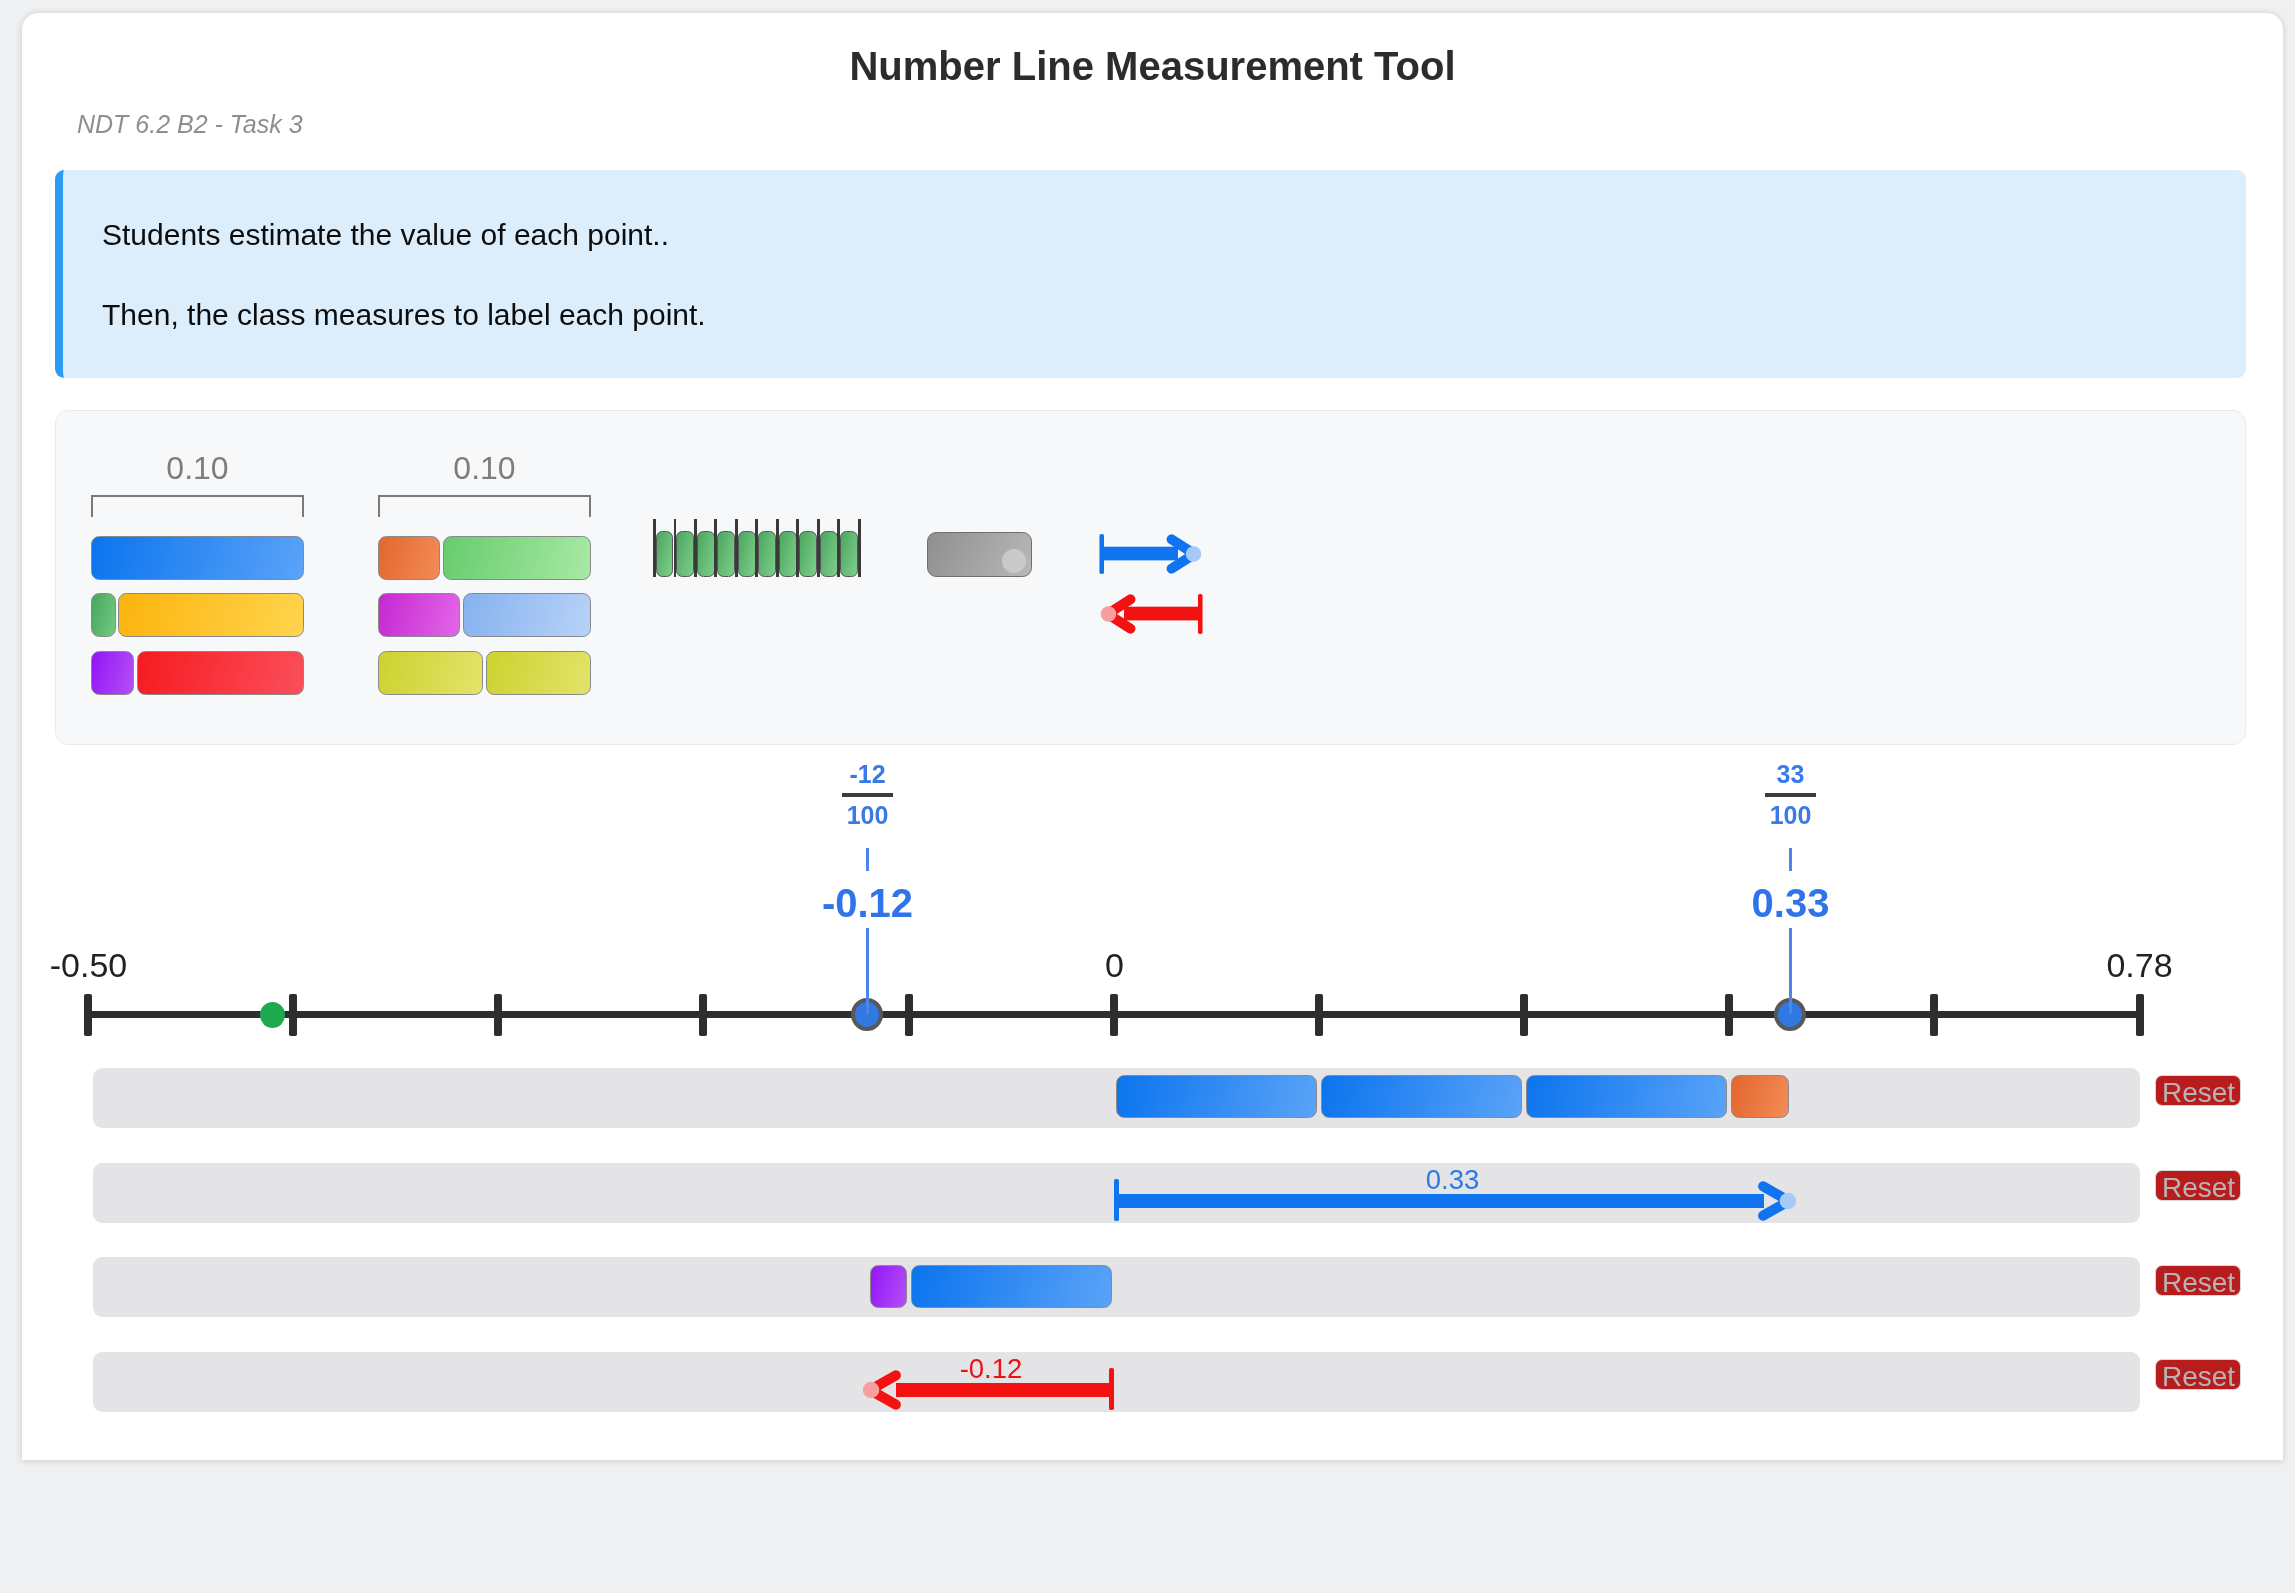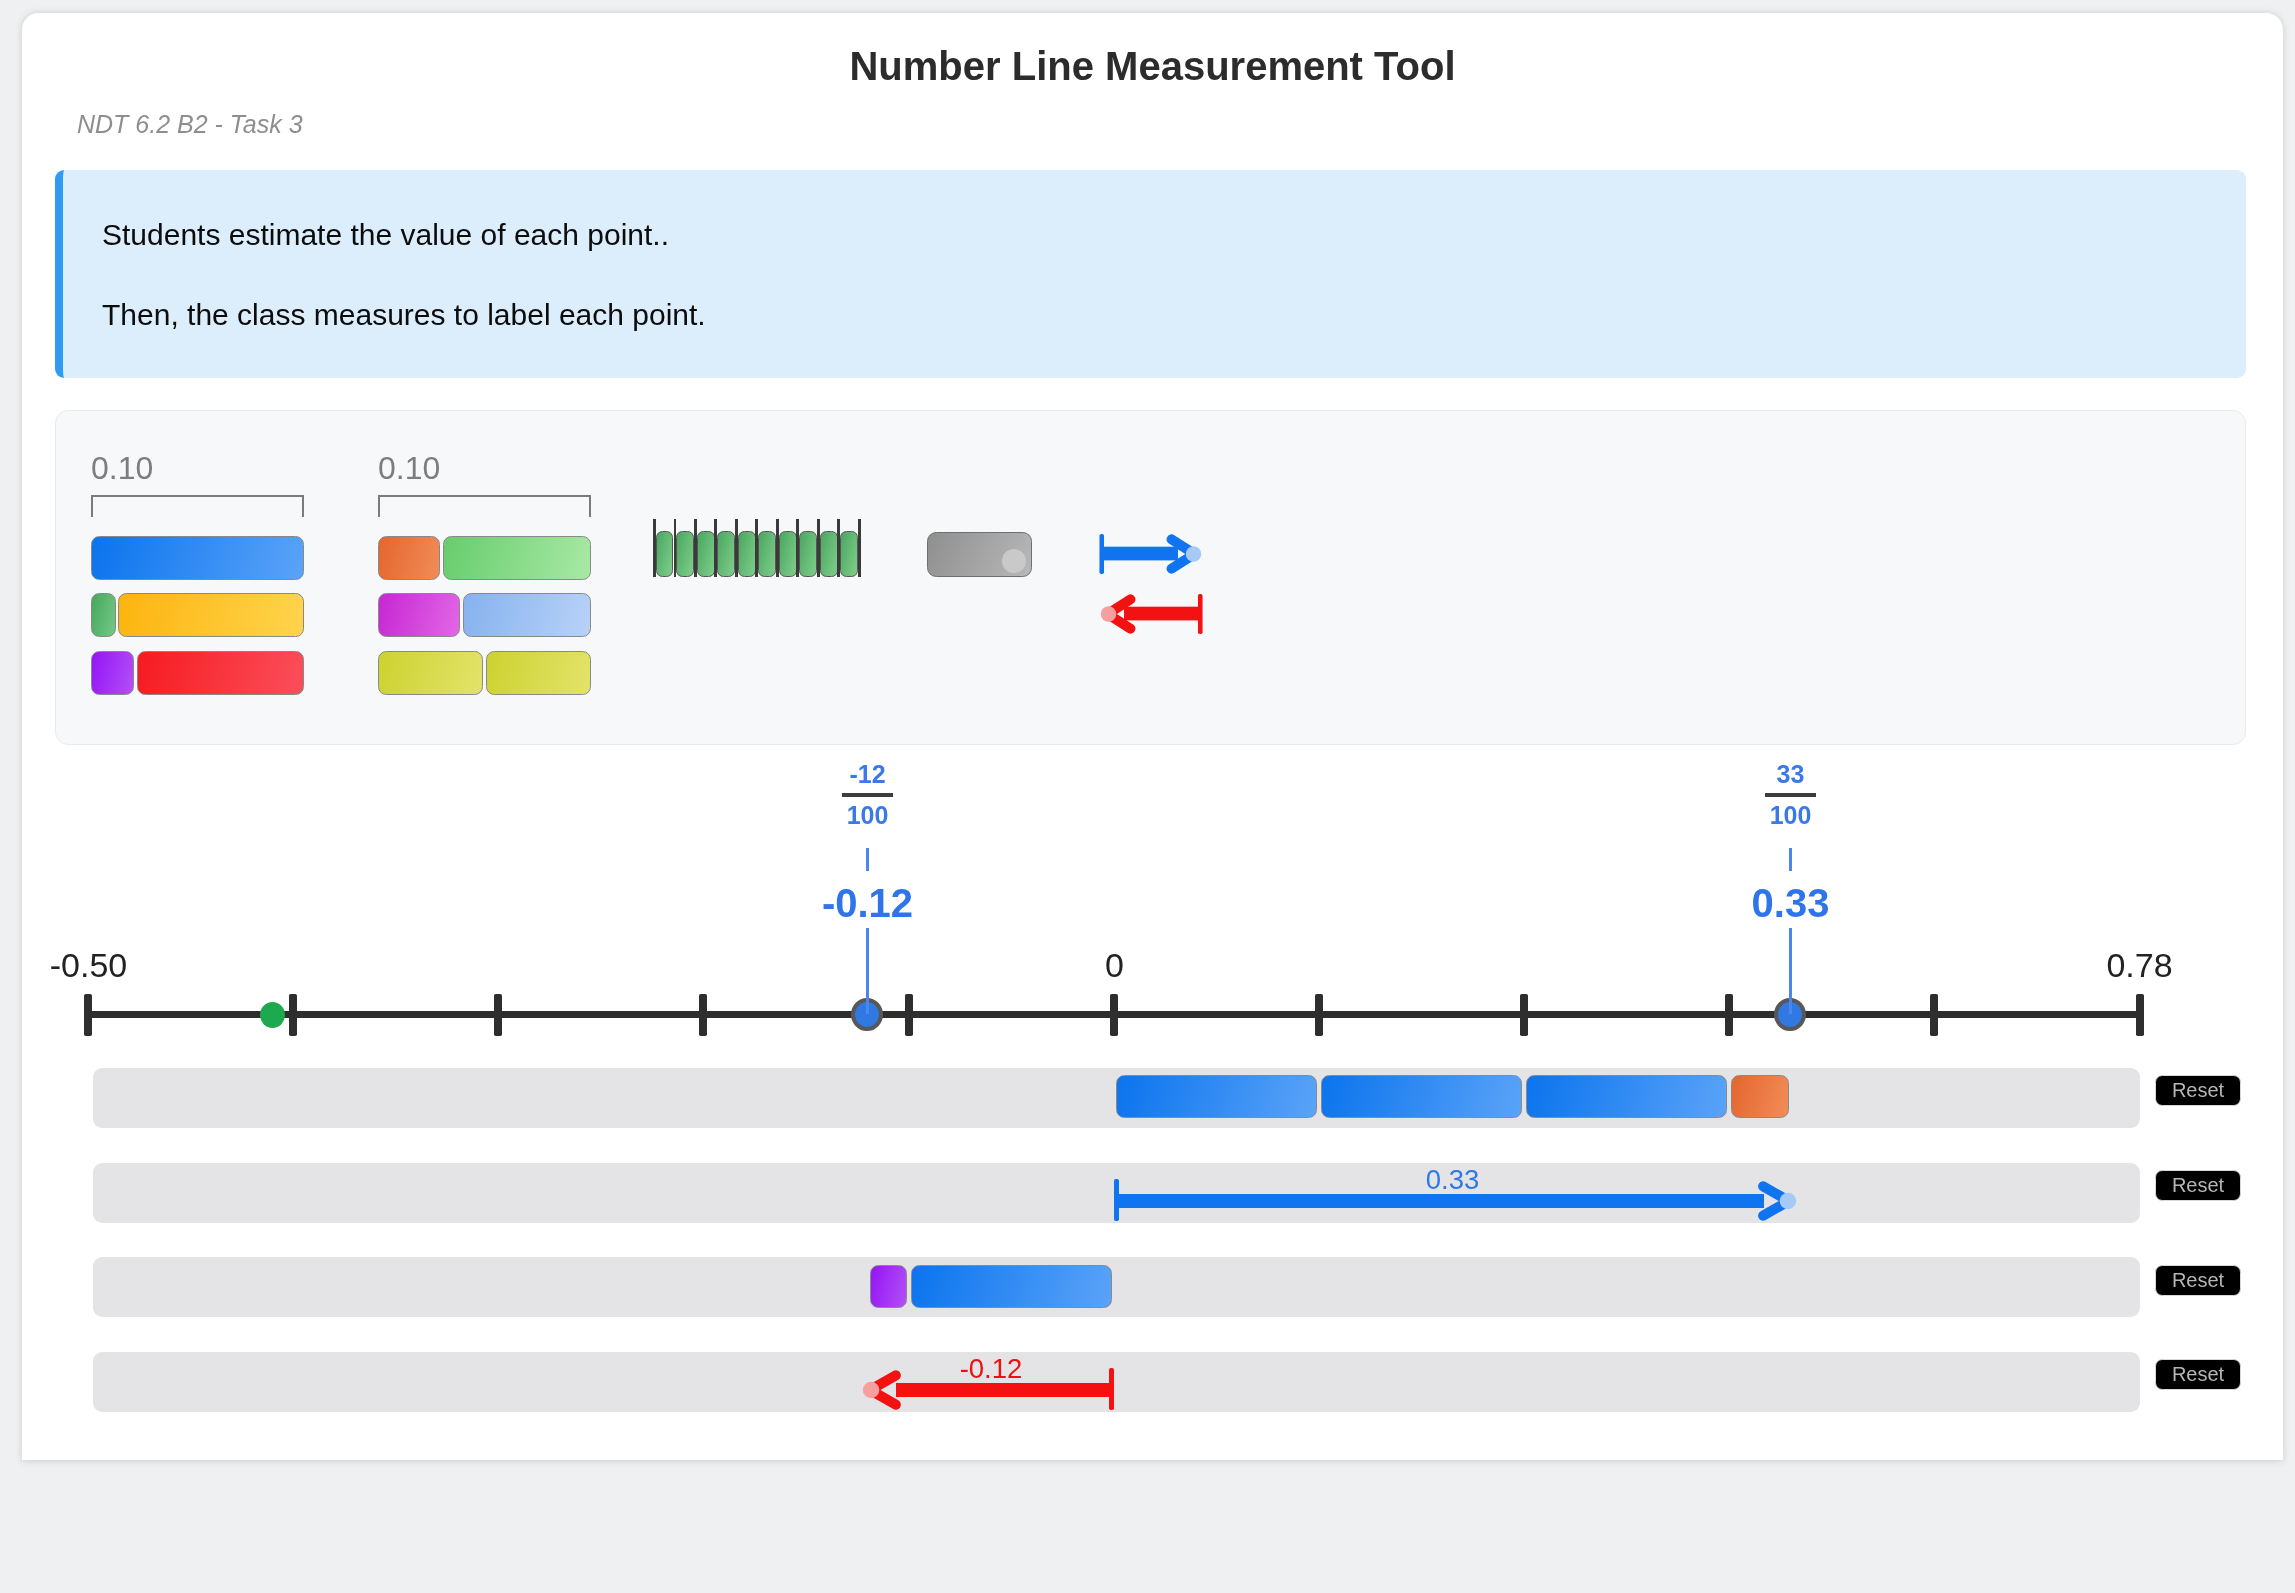--- a/index.html
+++ b/index.html
@@ -12,21 +12,21 @@
   .subtitle{position:absolute;left:77px;top:110px;font-size:25px;font-style:italic;color:#8e8e8e;}
   .instructions{position:absolute;left:55px;top:170px;width:2191px;height:208px;box-sizing:border-box;
         background:#dcedfb;border-left:8.3px solid #2f9cf3;border-radius:9.2px;
         padding:40px 0 0 31px;font-size:30px;color:#0c0c0c;}
   .instructions p{margin:8px;}
   .instructions p + p{margin-top:46px;}
 
   .palette{position:absolute;left:55px;top:410px;width:2191px;height:335px;box-sizing:border-box;
         background:#f7f8fa;border:1.8px solid #e8eaee;border-radius:13px;}
   .pgroup{position:absolute;top:39px;width:213px;}
-  .plabel{height:40px;text-align:left;font-size:32px;color:#7d7d7d;}
+  .plabel{height:40px;text-align:center;font-size:32px;color:#7d7d7d;}
   .pbracket{margin-top:4.6px;height:20px;border:2.8px solid #7a7a7a;border-bottom:none;}
   .prow{display:flex;gap:2.8px;margin-top:13.8px;}
   .prow.first{margin-top:19px;}
   .piece{height:42px;border:1.8px solid #898989;border-radius:8.3px;box-sizing:content-box;}
   .c-blue{background:linear-gradient(105deg,#0b74ee,#5aa3f8);}
   .c-orange{background:linear-gradient(105deg,#e4662d,#f28c58);}
   .c-yellow{background:linear-gradient(105deg,#fcb40e,#ffd44d);}
   .c-green{background:linear-gradient(105deg,#46a75e,#74c983);}
   .c-purple{background:linear-gradient(105deg,#9414f7,#b350f6);}
   .c-red{background:linear-gradient(105deg,#f61b20,#fb4f5b);}
@@ -63,21 +63,21 @@
   .tbar{position:absolute;height:43px;border:1.8px solid #8a8a8a;border-radius:8.3px;box-sizing:border-box;}
   .tarrow{position:absolute;height:60px;}
   .tlabel{position:absolute;left:0;top:0.9px;width:100%;text-align:center;font-size:27.5px;}
   .lbl-blue{color:#2f78e8;} .lbl-red{color:#ea1212;}
   .ttail{position:absolute;top:15.6px;width:4.6px;height:42px;border-radius:1.8px;}
   .tshaft{position:absolute;top:31px;height:13.8px;}
   .bg-blue{background:#1074f0;} .bg-red{background:#f31111;}
   .thead{position:absolute;top:15.6px;}
 
   .reset-btn{position:absolute;left:2155px;width:86px;height:31px;font-family:"Liberation Sans",sans-serif;
-        font-size:20px;color:#b5b5b5;background:#000000;border:1.8px solid #d8d8d8;border-radius:7.3px;}
+        font-size:28px;color:#b5b5b5;background:#b91c1c;border:1.8px solid #d8d8d8;border-radius:7.3px;}
   .footer{position:absolute;left:22px;top:1460px;width:2261px;height:83px;background:#92c2ee;
         border-radius:0 0 16.5px 16.5px;box-shadow:0 1.8px 5.5px rgba(0,0,0,.12);}
   .fbtn{position:absolute;top:13px;height:50px;background:#f0f0f0;border:1.8px solid #9b9b9b;border-radius:6.4px;
         font-family:"Liberation Sans",sans-serif;font-size:27px;color:#4f4f4f;padding:0 22px;box-shadow:0 0.9px 1.8px rgba(0,0,0,.15);}
   .fbtn.left{left:83px;} .fbtn.right{left:346px;}
   .copyright{position:absolute;right:26px;top:1554px;font-size:28.5px;color:#1e1e1e;}
 </style>
 </head>
 <body>
 

